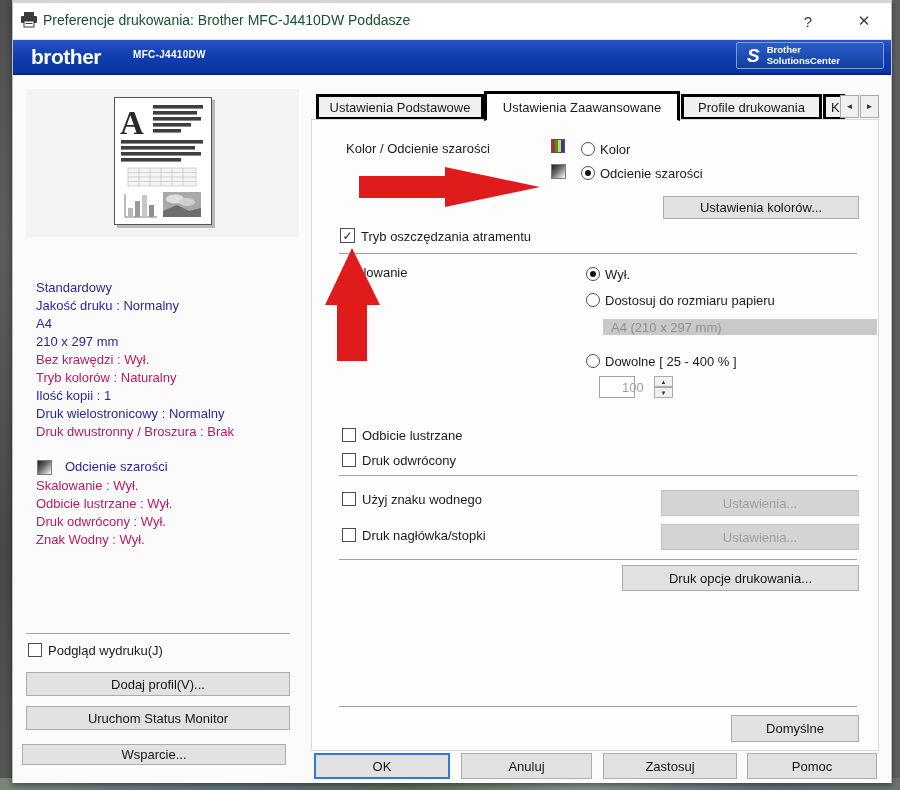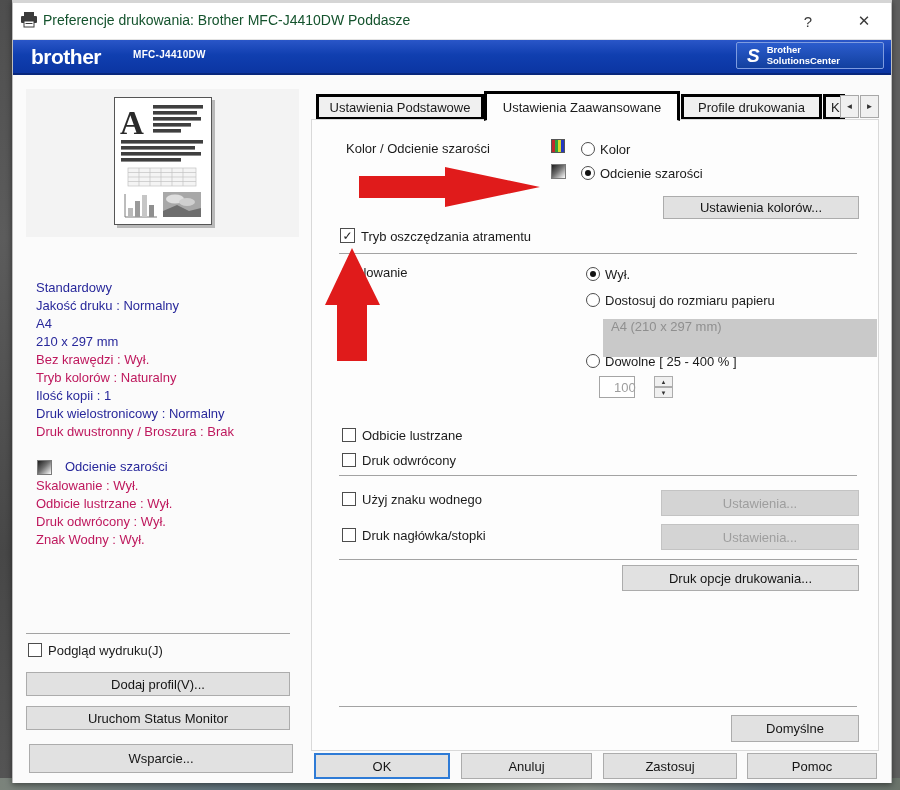--- a/index.html
+++ b/index.html
@@ -54,24 +54,24 @@
   .btn.disabled{background:#d4d4d4;border-color:#c3c3c3;color:#9e9e9e}
   .btn.focused{border:2px solid #2e7bd6}
   
   .tab{top:91px;height:26px;background:#f0f0f0;border:3px solid #000000;box-sizing:border-box;
     display:flex;align-items:center;justify-content:center;font-size:13px;color:#1b1b1b;white-space:nowrap;overflow:hidden}
   .tab.active{top:88px;height:30px;background:#fdfdfd;border-bottom:1px solid #fdfdfd;z-index:6}
   #tab-panel{left:298px;top:116px;width:568px;height:632px;background:#fdfdfd;border:1px solid #d9d9d9;box-sizing:border-box;z-index:1}
   .tab-scroll{top:92px;width:19px;height:23px;background:#f0f0f0;border:1px solid #a8a8a8;box-sizing:border-box;
     display:flex;align-items:center;justify-content:center;font-size:8px;color:#333;z-index:7}
   
-  #paper-combo{left:590px;top:316px;width:274px;height:38px;background:#c9c9c9;
-    display:flex;align-items:flex-start;padding-left:8px;box-sizing:border-box;font-size:13px;color:#8f8f8f}
+  #paper-combo{left:590px;top:316px;width:274px;height:16px;background:#c9c9c9;
+    display:flex;align-items:flex-end;padding-left:8px;box-sizing:border-box;font-size:13px;color:#8f8f8f}
   #scale-field{left:586px;top:373px;width:36px;height:22px;background:#fff;border:1px solid #a5a5a5;
-    box-sizing:border-box;display:flex;align-items:center;padding-left:14px;font-size:13px;color:#9e9e9e}
+    box-sizing:border-box;display:flex;align-items:center;padding-left:22px;font-size:13px;color:#9e9e9e}
   .spin{left:641px;width:19px;height:11px;background:#f0f0f0;border:1px solid #acacac;box-sizing:border-box;
     display:flex;align-items:center;justify-content:center;font-size:6px;color:#333}
   
   .red-arrow{z-index:20}
 </style>
 </head>
 <body>
 
 <div id="desktop-left" class="abs"></div>
 <div id="desktop-bottom" class="abs"></div>
@@ -162,21 +162,21 @@
   <div class="abs sum-line muted" style="top:511px">Druk odwrócony  : Wył.</div>
   <div class="abs sum-line muted" style="top:529px">Znak Wodny : Wył.</div>
 
   <div class="abs sep" style="left:13px;top:630px;width:264px"></div>
 
   <span class="abs chk" style="left:15px;top:640px"></span>
   <div class="abs lbl" style="left:35px;top:640px">Podgląd wydruku(J)</div>
 
   <div class="abs btn" style="left:13px;top:669px;width:264px;height:24px">Dodaj profil(V)...</div>
   <div class="abs btn" style="left:13px;top:703px;width:264px;height:24px">Uruchom Status Monitor</div>
-  <div class="abs btn" style="left:16px;top:741px;width:264px;height:29px">Wsparcie...</div>
+  <div class="abs btn" style="left:9px;top:741px;width:264px;height:21px">Wsparcie...</div>
 
   <div id="tab-panel" class="abs"></div>
   <div class="abs tab" style="left:303px;width:168px">Ustawienia Podstawowe</div>
   <div class="abs tab active" style="left:471px;width:196px">Ustawienia Zaawansowane</div>
   <div class="abs tab" style="left:668px;width:141px">Profile drukowania</div>
   <div class="abs tab" style="left:810px;width:22px;justify-content:flex-start;padding-left:5px">Ko</div>
   <div class="abs tab-scroll" style="left:827px">◄</div>
   <div class="abs tab-scroll" style="left:847px">►</div>
 
   <div class="abs" style="z-index:4;left:0;top:0;width:0;height:0">

